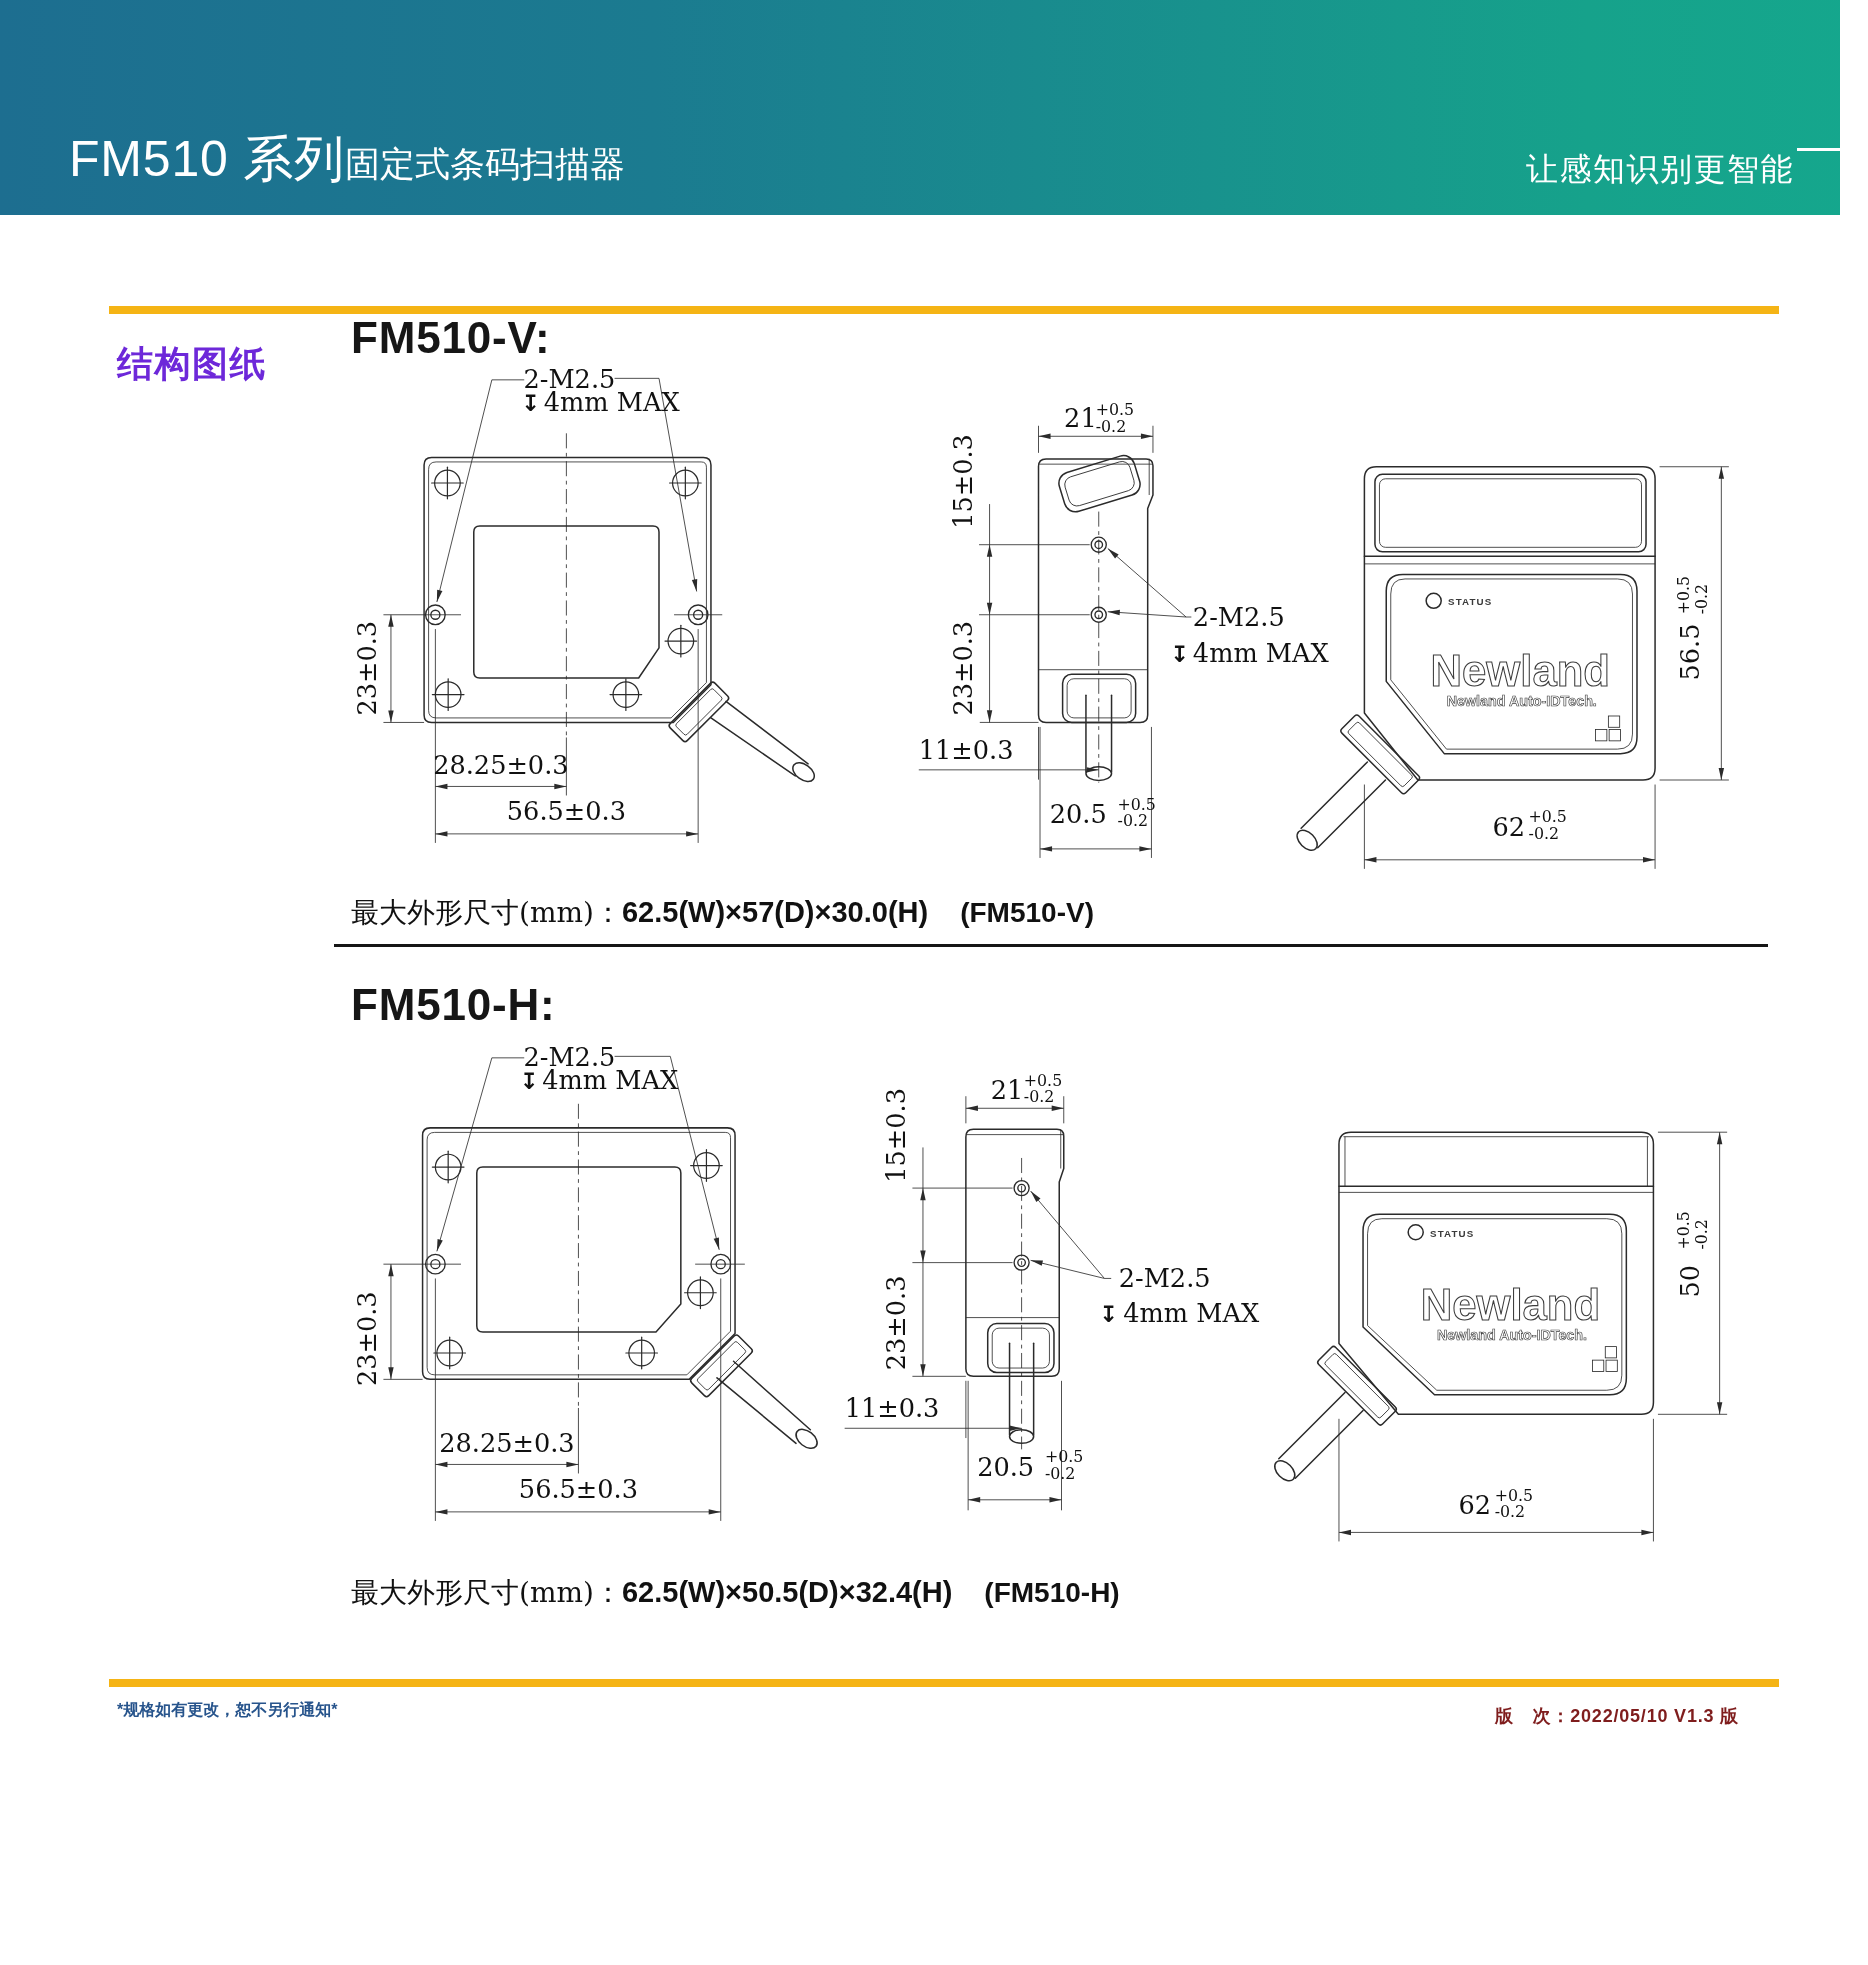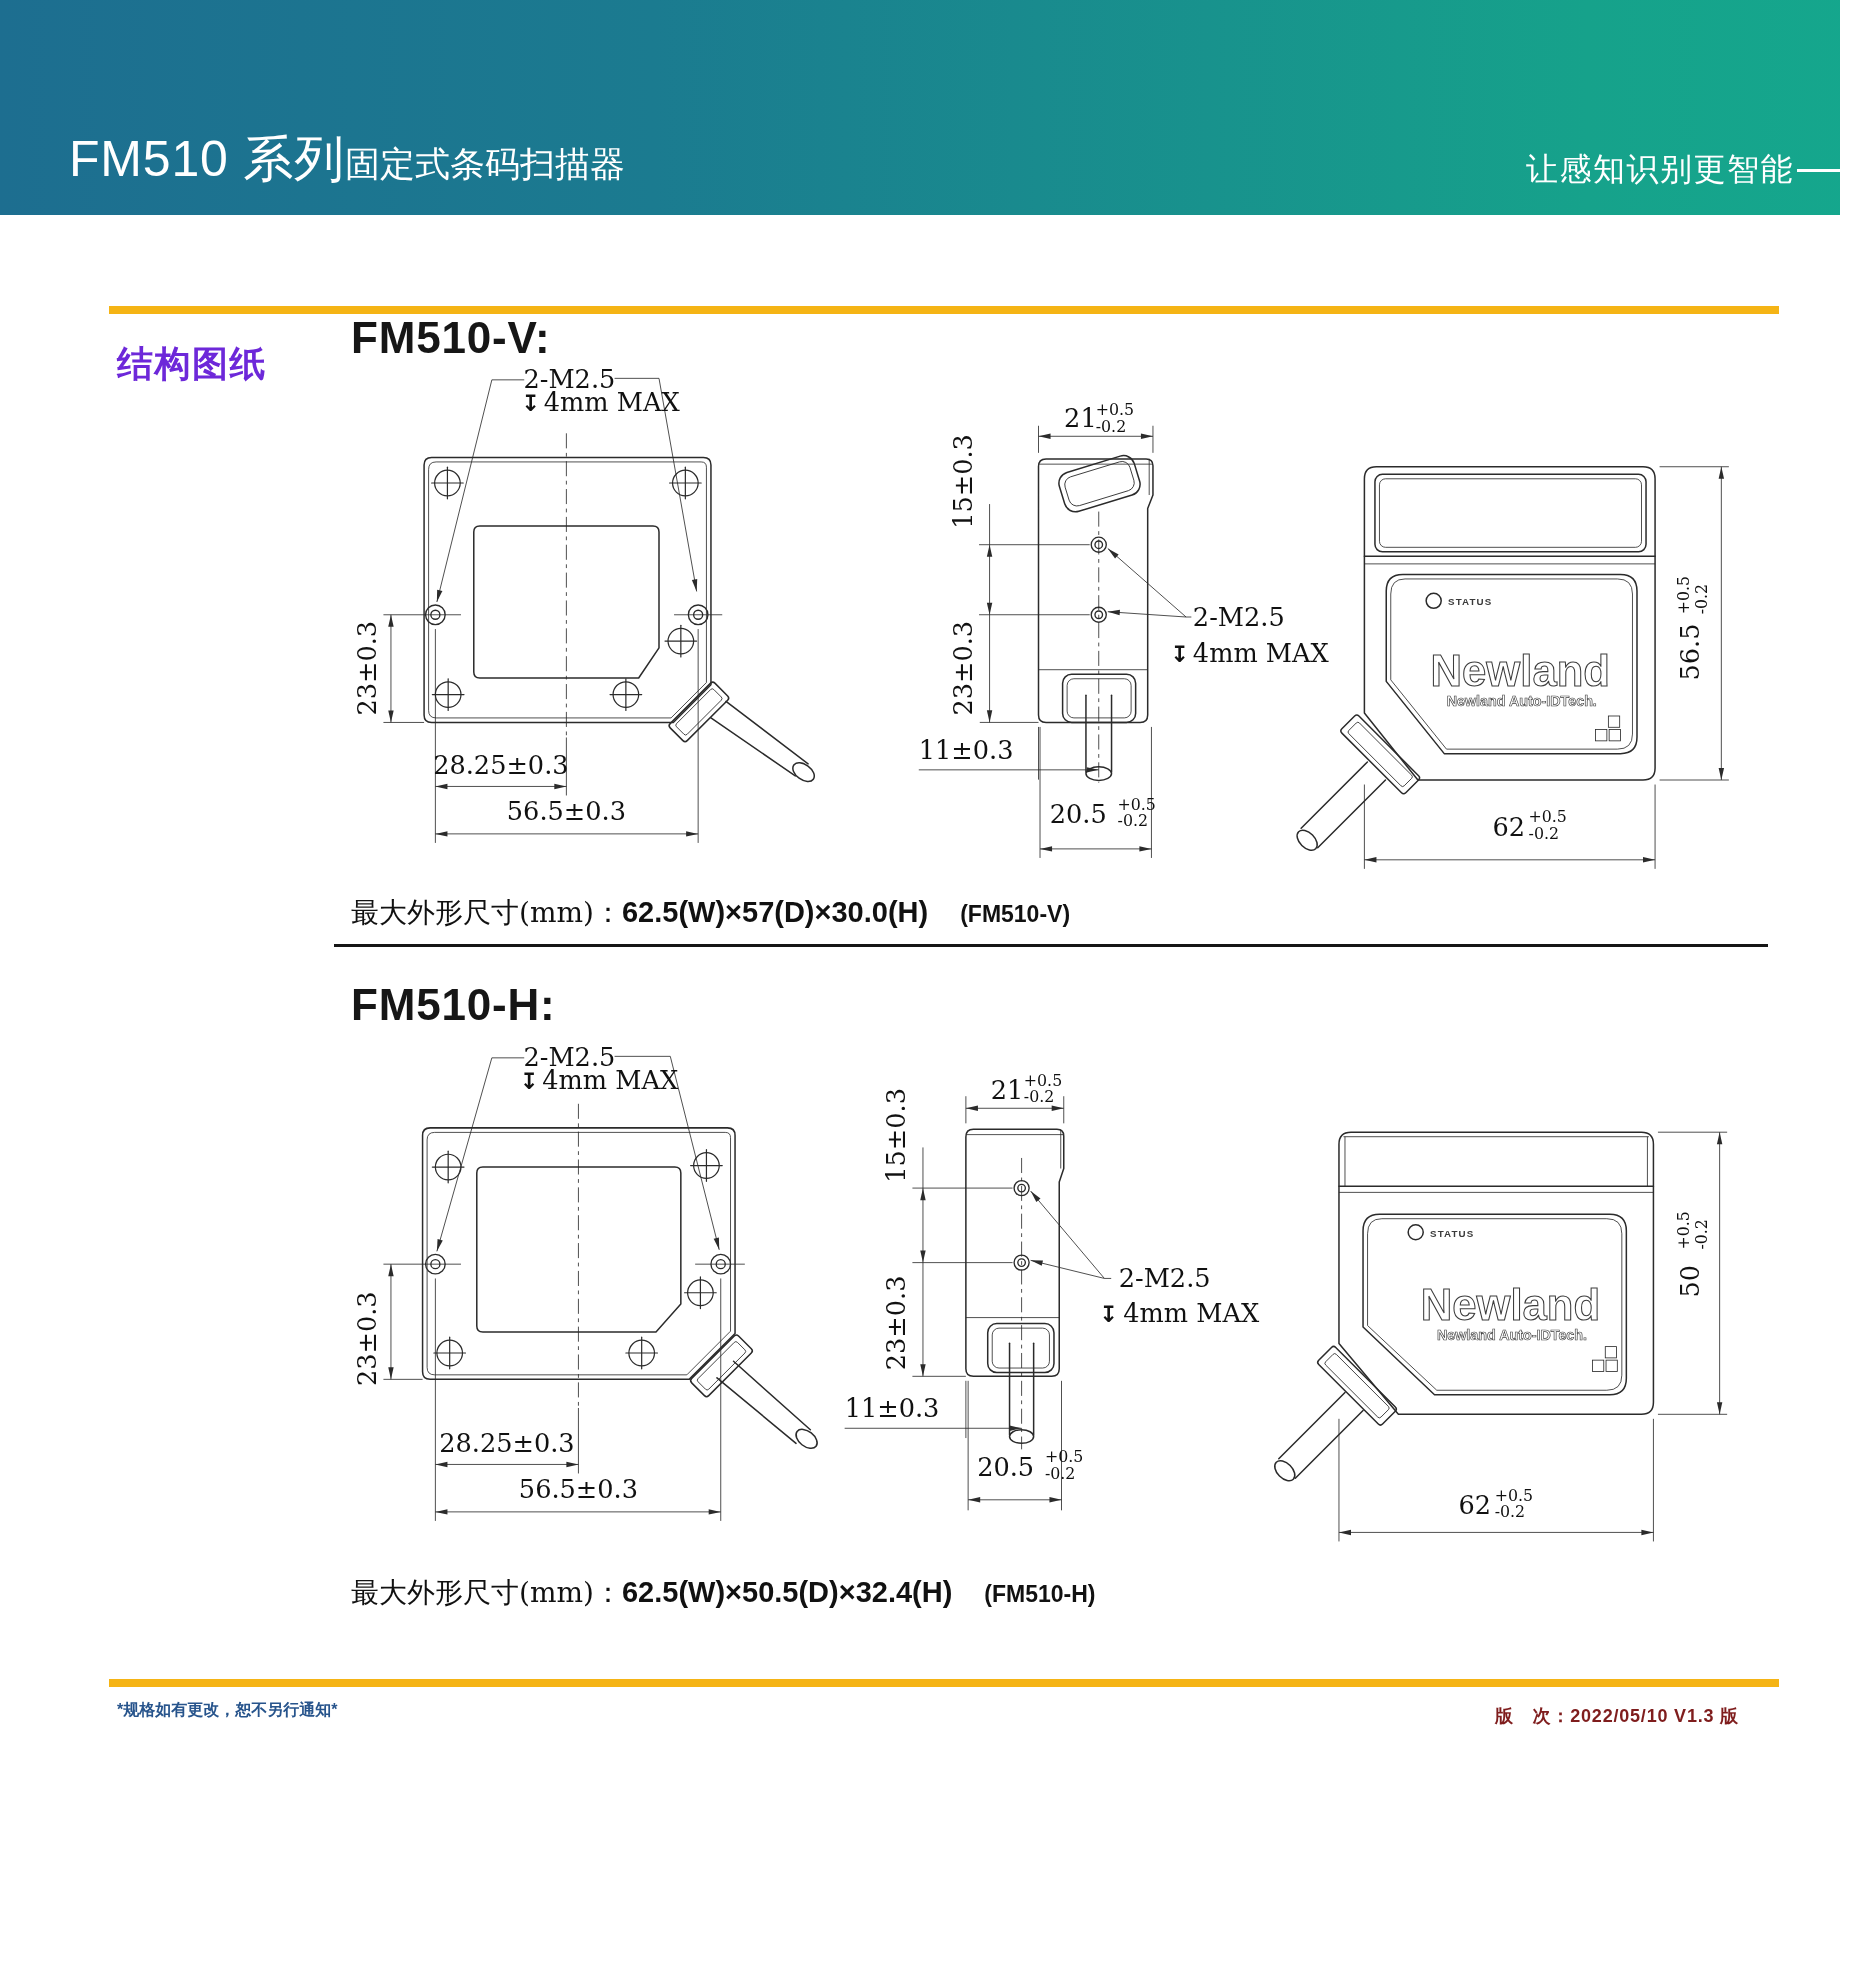--- a/index.html
+++ b/index.html
@@ -4,37 +4,37 @@
 <style>
   html,body{margin:0;padding:0;background:#fff;}
   .page{position:relative;width:1840px;height:1965px;background:#fff;overflow:hidden;
         font-family:"Liberation Sans",sans-serif;}
   
   .hdr{position:absolute;left:0;top:0;width:1868px;height:215px;
        background:linear-gradient(90deg,#1D6E90 0%,#1B7B90 35%,#16A28B 85%,#15A78D 100%);}
   .hdr-title{position:absolute;left:69px;top:126px;display:flex;align-items:baseline;color:#fff;white-space:nowrap;}
   .hdr-title .big{font-size:50px;font-weight:400;letter-spacing:0.8px;}
   .hdr-title .small{font-size:35px;font-weight:400;}
-  .hdr-slogan{position:absolute;right:0;top:148px;display:flex;align-items:center;color:#fff;}
+  .hdr-slogan{position:absolute;right:0;top:148px;display:flex;color:#fff;}
   .hdr-slogan .txt{font-size:32px;font-weight:400;letter-spacing:1.5px;}
   .hdr-slogan .dash{width:71px;height:3px;background:#fff;margin-left:3px;}
   
   .bar{position:absolute;left:109px;width:1670px;height:7.5px;background:#F5B415;}
   .bar.top{top:306px;}
   .bar.bottom{top:1679px;}
   .sec-label{position:absolute;left:117px;top:340px;font-size:36px;font-weight:700;color:#6d28d9;letter-spacing:1.5px;}
   .vh-head{position:absolute;left:351px;font-size:44px;font-weight:700;color:#161616;letter-spacing:0.8px;}
   .vh-head.v{top:313px;}
   .vh-head.h{top:980px;}
   .summary{position:absolute;left:351px;white-space:nowrap;color:#111;}
   .summary.v{top:894px;}
   .summary.h{top:1574px;}
   .summary .pre{font-family:"DejaVu Serif","Liberation Serif",serif;font-size:28px;}
   .summary .val{font-size:29px;font-weight:700;}
-  .summary .mod{font-size:23px;font-weight:700;margin-left:32px;}
+  .summary .mod{font-size:28px;font-weight:700;margin-left:32px;}
   .divider{position:absolute;left:334px;top:944px;width:1434px;height:3px;background:#161616;}
   .foot-note{position:absolute;left:117px;top:1700px;font-size:16px;font-weight:700;color:#27548C;}
   .foot-ver{position:absolute;left:1495px;top:1704px;font-size:18px;font-weight:700;color:#7f1d1d;letter-spacing:0.8px;}
   
   svg.drw{position:absolute;overflow:visible;}
   .ln{fill:none;stroke:#2b2b2b;stroke-width:2;stroke-linecap:round;stroke-linejoin:round;}
   .thin{fill:none;stroke:#2b2b2b;stroke-width:1.1;}
   .dimln{fill:none;stroke:#2b2b2b;stroke-width:1.1;}
   .cl{fill:none;stroke:#2b2b2b;stroke-width:1.1;stroke-dasharray:20 6 5 6;}
   text.dim{font-family:"DejaVu Serif","Liberation Serif",serif;font-size:34px;fill:#111;}

